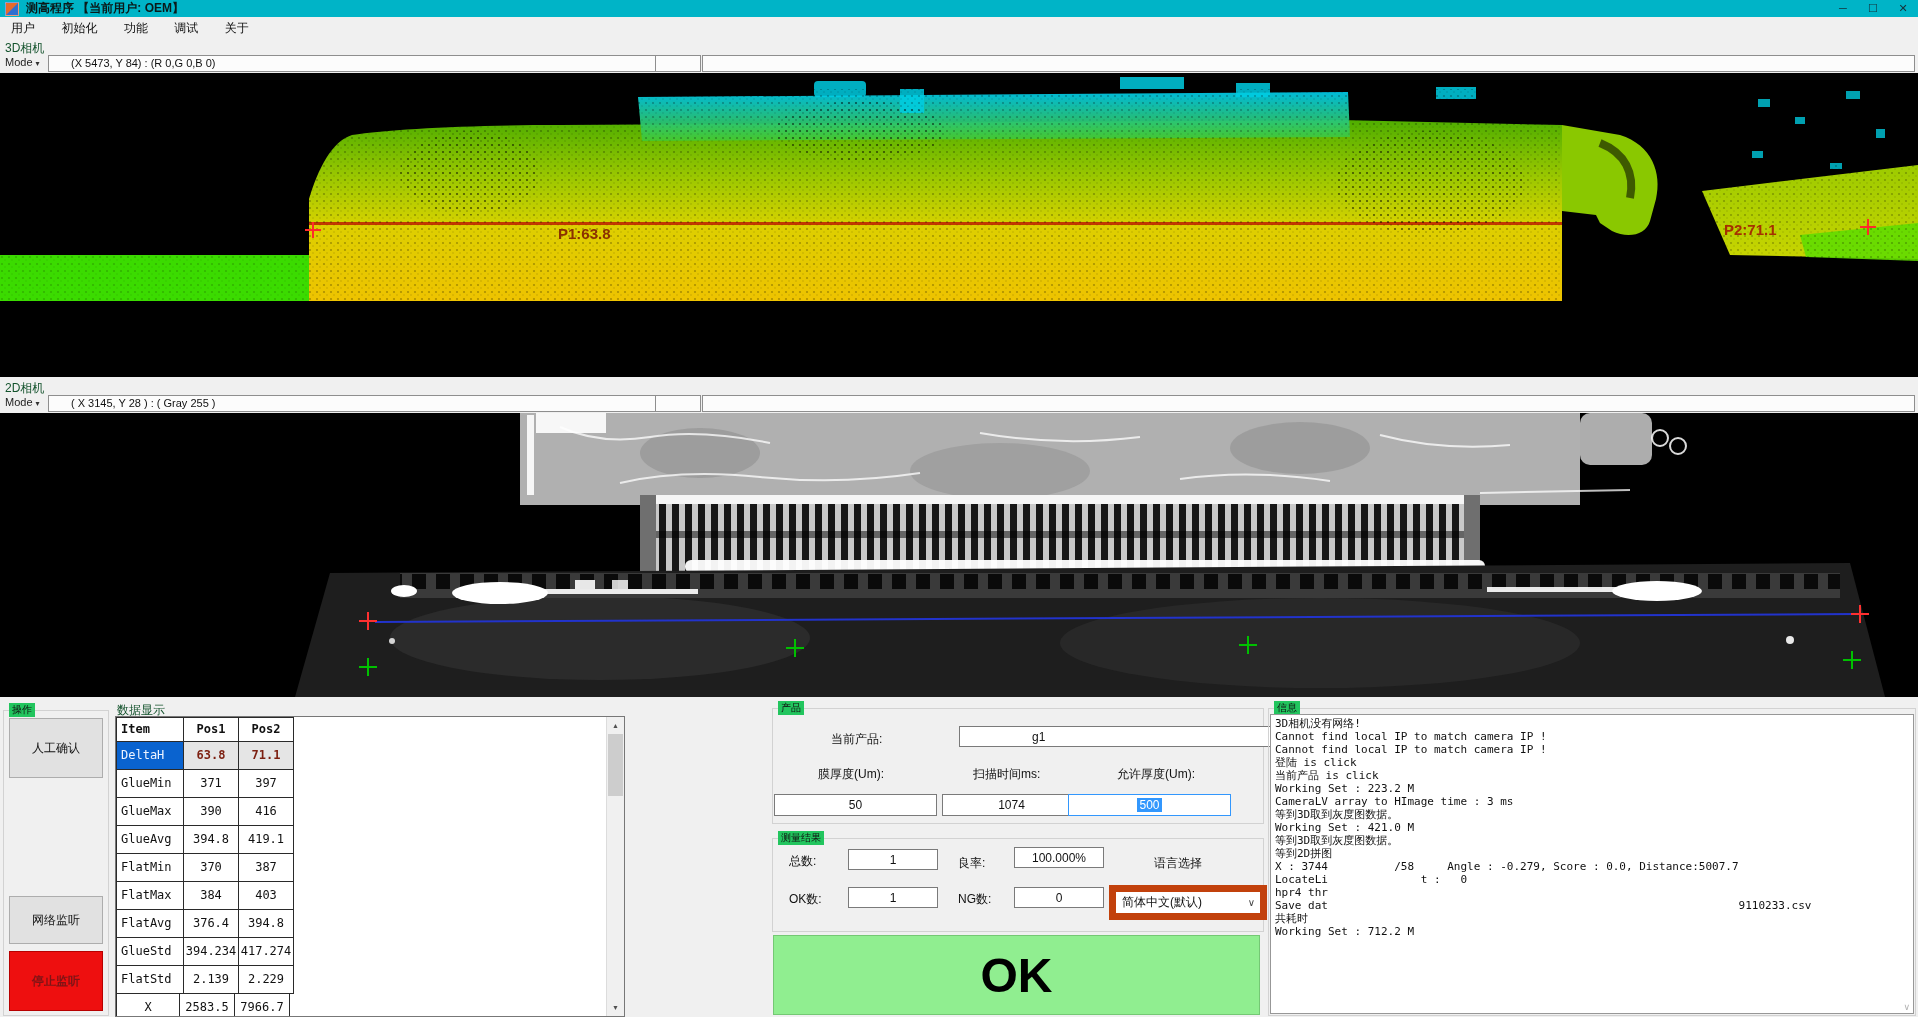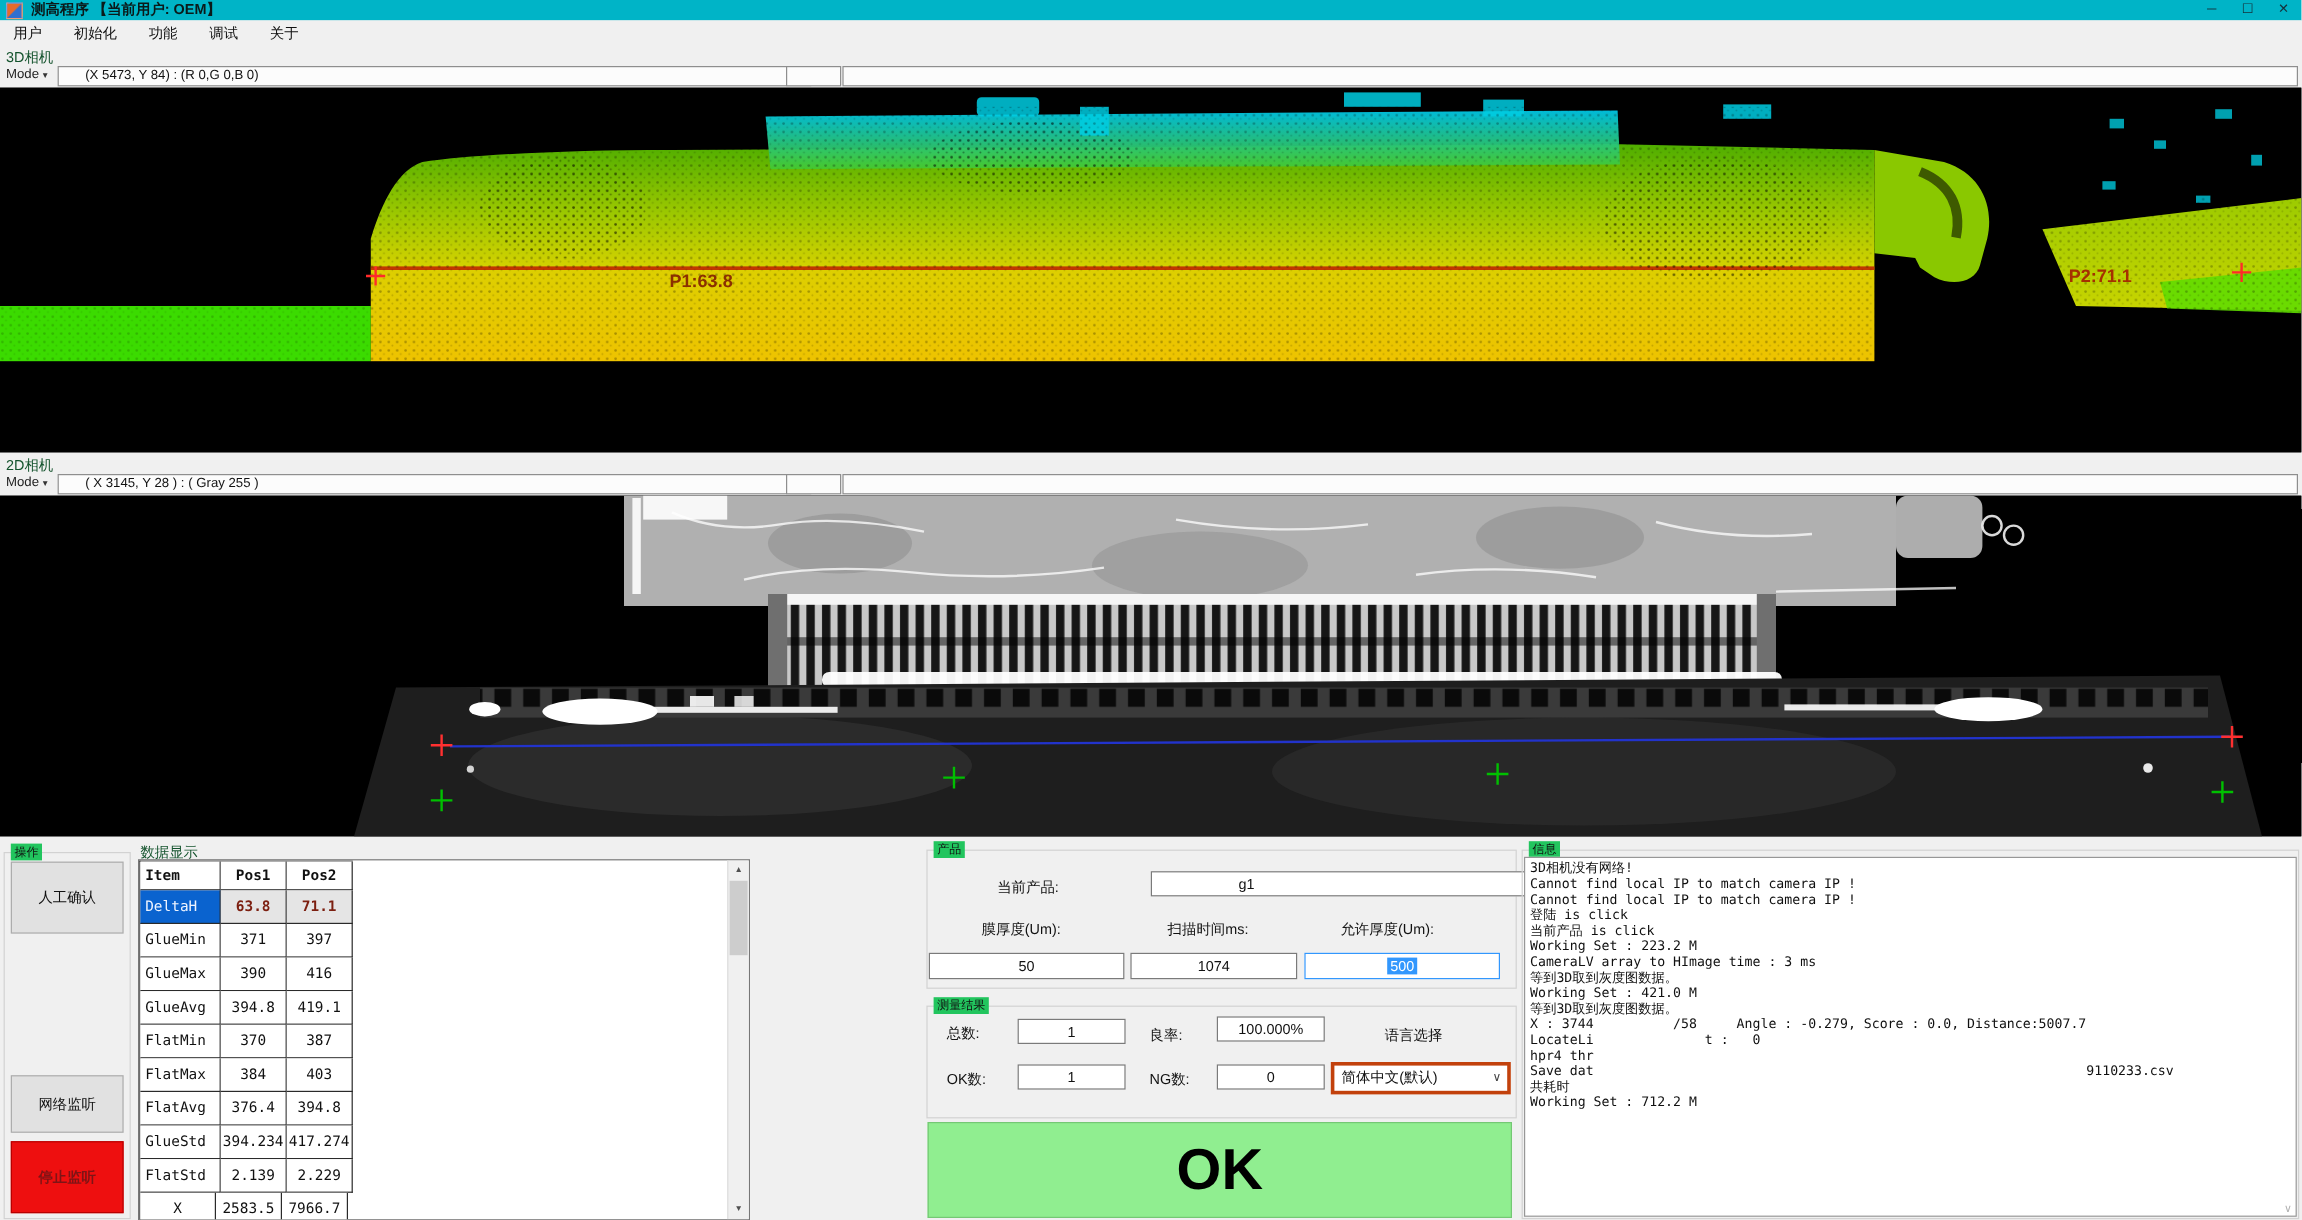--- a/index.html
+++ b/index.html
@@ -39,21 +39,21 @@
   .sel .c0{background:#0a63cf;color:#eef4ff}
   .sel .c1,.sel .c2{background:#e5e5e5;color:#7c1f10;font-weight:bold}
   .sbar{position:absolute;top:0;right:0;width:17px;height:100%;background:#f0f0f0;border-left:1px solid #dcdcdc}
   .sarr{position:absolute;left:0;width:17px;height:17px;font-size:7px;text-align:center;line-height:17px;color:#505050}
   .up{top:0}.dn{bottom:0}
   .thumb{position:absolute;left:1px;top:17px;width:15px;height:62px;background:#cdcdcd}
   
   .tb{position:absolute;background:#fff;border:1px solid #7a7a7a;font-size:12px;text-align:center;line-height:20px;overflow:hidden}
   .tb.left{text-align:left}
   .hl{background:#3297fd;color:#fff;padding:0 2px}
-  .dd{position:absolute;background:#fff;border:3px solid #c2410c;font-size:12px;line-height:21px;padding-left:6px}
+  .dd{position:absolute;background:#fff;border:7px solid #c2410c;font-size:12px;line-height:21px;padding-left:6px}
   .dd .ddchev{position:absolute;right:5px;top:0;font-size:10px;color:#444}
   .okbox{position:absolute;left:773px;top:935px;width:485px;height:78px;background:#90ee90;border:1px solid #74c874;
          display:flex;align-items:center;justify-content:center;font-size:48px;font-weight:bold;color:#000}
   
   .log{position:absolute;left:1270px;top:714px;width:638px;height:296px;background:#fff;border:1px solid #979797;overflow:hidden;padding:2px 0 0 4px}
   .logline{font-family:"DejaVu Sans Mono",monospace;font-size:11px;line-height:13px;white-space:pre;color:#101010}
   .logchev{position:absolute;right:3px;bottom:1px;font-size:9px;color:#b0b0b0}
 </style>
 </head>
 <body>
@@ -306,21 +306,21 @@
 
 <div class="gb" style="left:772px;top:708px;width:490px;height:114px">
   <span class="gl">产品</span>
   <span class="lbl" style="left:58px;top:22px">当前产品:</span>
   <div class="tb left" style="left:186px;top:17px;width:296px;height:19px;padding-left:72px">g1</div>
   <span class="lbl" style="left:45px;top:57px">膜厚度(Um):</span>
   <span class="lbl" style="left:200px;top:57px">扫描时间ms:</span>
   <span class="lbl" style="left:344px;top:57px">允许厚度(Um):</span>
   <div class="tb" style="left:1px;top:85px;width:161px;height:20px">50</div>
   <div class="tb" style="left:169px;top:85px;width:137px;height:20px">1074</div>
-  <div class="tb" style="left:314px;top:85px;width:161px;height:20px;border-color:#3297fd">
+  <div class="tb" style="left:295px;top:85px;width:161px;height:20px;border-color:#3297fd">
     <span class="hl">500</span>
   </div>
 </div>
 
 <div class="gb" style="left:772px;top:838px;width:490px;height:92px">
   <span class="gl">测量结果</span>
   <span class="lbl" style="left:16px;top:14px">总数:</span>
   <div class="tb" style="left:75px;top:10px;width:88px;height:19px">1</div>
   <span class="lbl" style="left:185px;top:16px">良率:</span>
   <div class="tb" style="left:241px;top:8px;width:88px;height:19px">100.000%</div>
@@ -344,20 +344,21 @@
   <div class="logline">3D相机没有网络!</div>
   <div class="logline">Cannot find local IP to match camera IP !</div>
   <div class="logline">Cannot find local IP to match camera IP !</div>
   <div class="logline">登陆 is click</div>
   <div class="logline">当前产品 is click</div>
   <div class="logline">Working Set : 223.2 M</div>
   <div class="logline">CameraLV array to HImage time : 3 ms</div>
   <div class="logline">等到3D取到灰度图数据。</div>
   <div class="logline">Working Set : 421.0 M</div>
   <div class="logline">等到3D取到灰度图数据。</div>
+  <div class="logline">等到2D拼图</div>
   <div class="logline">X : 3744          /58     Angle : -0.279, Score : 0.0, Distance:5007.7</div>
   <div class="logline">LocateLi              t :   0</div>
   <div class="logline">hpr4 thr</div>
   <div class="logline">Save dat                                                              9110233.csv</div>
   <div class="logline">共耗时</div>
   <div class="logline">Working Set : 712.2 M</div>
   <span class="logchev">∨</span>
 </div>
 
 </body></html>

